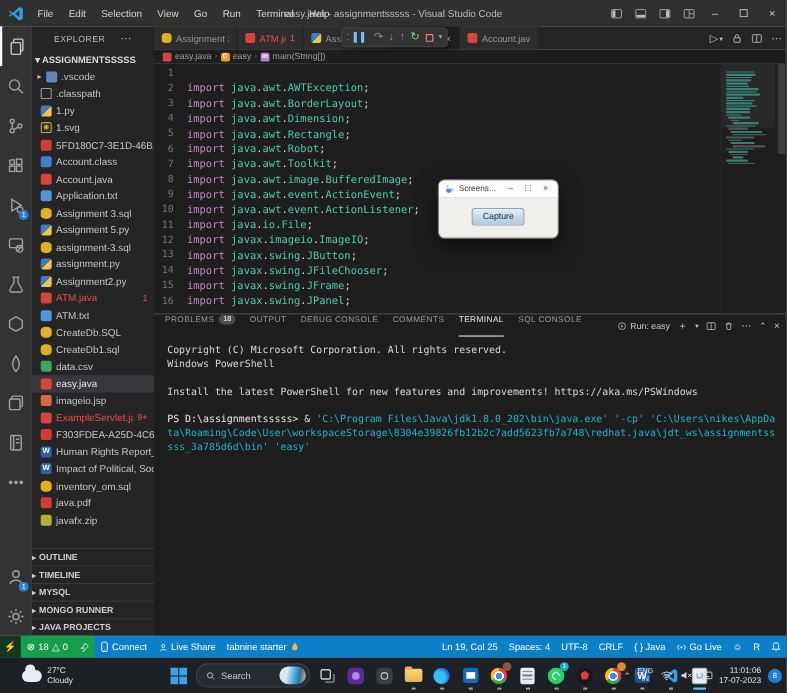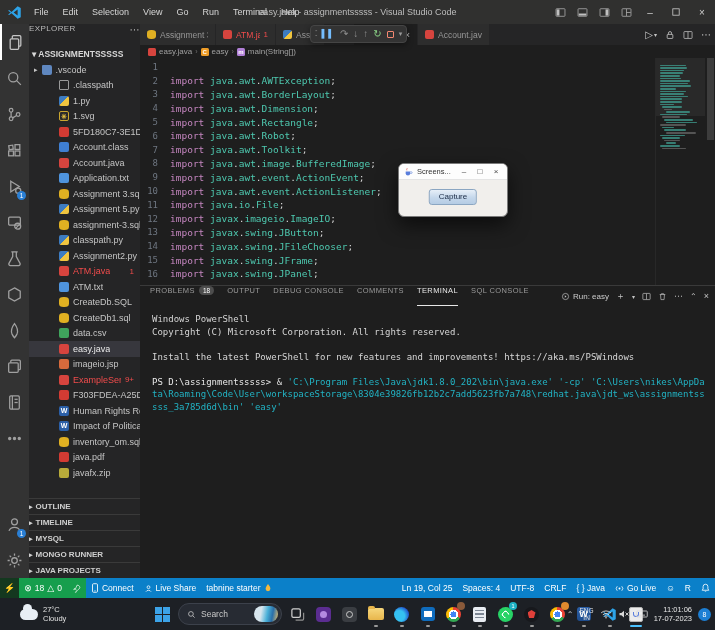--- a/index.html
+++ b/index.html
@@ -26,25 +26,25 @@
   .act-item { position:relative; height:36px; display:flex; align-items:center; justify-content:center; cursor:pointer; }
   .act-item svg { opacity:.75; }
   .act-item.active { border-left:2px solid #ffffff; }
   .act-item.active svg { opacity:1; }
   .act-badge { position:absolute; right:3px; bottom:4px; min-width:9px; height:9px; border-radius:5px;
     background:#2a7fd4; color:#fff; font-size:6.5px; line-height:9px; text-align:center; padding:0 1px; }
   #act-bottom { margin-top:auto; }
 
   
   #sidebar { width:111px; background:#252526; flex:none; display:flex; flex-direction:column; overflow:hidden; color:#cccccc; }
-  #sidebar-header { height:22px; display:flex; align-items:flex-start; padding:0 0; font-size:8px; letter-spacing:.4px; color:#bbbbbb; flex:none; }
+  #sidebar-header { height:22px; display:flex; align-items:center; padding:0 20px; font-size:8px; letter-spacing:.4px; color:#bbbbbb; flex:none; }
   #sidebar-header .more { margin-left:auto; color:#bbb; font-size:10px; }
   #tree-root { height:16px; display:flex; align-items:center; gap:2px; font-size:8.5px; font-weight:bold; color:#d8d8d8; padding-left:3px; flex:none; }
   #file-list { flex:none; }
-  .frow { height:15.5px; display:flex; align-items:center; gap:4px; padding-left:30px; font-size:9px; color:#c5c5c5; white-space:nowrap; overflow:hidden; cursor:pointer; }
+  .frow { height:15.5px; display:flex; align-items:center; gap:4px; padding-left:8px; font-size:9px; color:#c5c5c5; white-space:nowrap; overflow:hidden; cursor:pointer; }
   .frow.vsfolder { padding-left:5px; }
   .frow.selected { background:#37373d; color:#e9e9e9; }
   .frow.error { color:#f14c4c; }
   .frow .fbadge { margin-left:auto; padding-right:6px; font-size:8px; color:#f14c4c; }
   .frow .lbl { overflow:hidden; }
   .fi { width:10px; height:10px; border-radius:2px; flex:none; font-size:7px; font-weight:bold; color:#fff; text-align:center; line-height:10px; }
   .fi.folder { background:#5f87bf; border-radius:1px 2px 2px 2px; }
   .fi.file { background:transparent; border:1px solid #9a9a9a; border-radius:1px; }
   .fi.python { background:linear-gradient(135deg,#3d7cc1 50%,#f0c53f 50%); }
   .fi.svg { background:#2a2a2a; color:#e8c341; border:1px solid #caa62f; }
@@ -372,21 +372,21 @@
           <div class="frow">
             <span class="fi python"></span>
             <span class="lbl">Assignment 5.py</span>
           </div>
           <div class="frow">
             <span class="fi sql"></span>
             <span class="lbl">assignment-3.sql</span>
           </div>
           <div class="frow">
             <span class="fi python"></span>
-            <span class="lbl">classpath.py</span>
+            <span class="lbl">assignment.py</span>
           </div>
           <div class="frow">
             <span class="fi python"></span>
             <span class="lbl">Assignment2.py</span>
           </div>
           <div class="frow error">
             <span class="fi java"></span>
             <span class="lbl">ATM.java</span>
             <span class="fbadge">1</span>
           </div>
@@ -686,22 +686,22 @@
           <span>
               <svg width="9" height="9" viewBox="0 0 16 16">
                 <path d="M3 4.5h10M6 4.5V3h4v1.5M4.5 4.5l.7 9h5.6l.7-9" fill="none" stroke="#c5c5c5" stroke-width="1.2"></path>
               </svg>
             </span>
           <span>⋯</span>
           <span style="font-size:8px;">⌃</span>
           <span>×</span>
         </div>
         <div id="terminal">
+            <div class="tl">Copyright (C) Microsoft Corporation. All rights reserved.</div>
             <div class="tl">Windows PowerShell</div>
-            <div class="tl">Copyright (C) Microsoft Corporation. All rights reserved.</div>
             <div class="tl">&nbsp;</div>
             <div class="tl">Install the latest PowerShell for new features and improvements! https://aka.ms/PSWindows</div>
             <div class="tl">&nbsp;</div>
             <div class="tl"><span class="prompt">PS D:\assignmentsssss&gt; </span><span class="amp">&amp; </span><span class="cmd">'C:\Program Files\Java\jdk1.8.0_202\bin\java.exe' '-cp' 'C:\Users\nikes\AppData\Roaming\Code\User\workspaceStorage\8304e39826fb12b2c7add5623fb7a748\redhat.java\jdt_ws\assignmentsssss_3a785d6d\bin' 'easy'</span></div>
           </div>
       </div>
     </div>
   </div>
 
   <div id="dialog">

